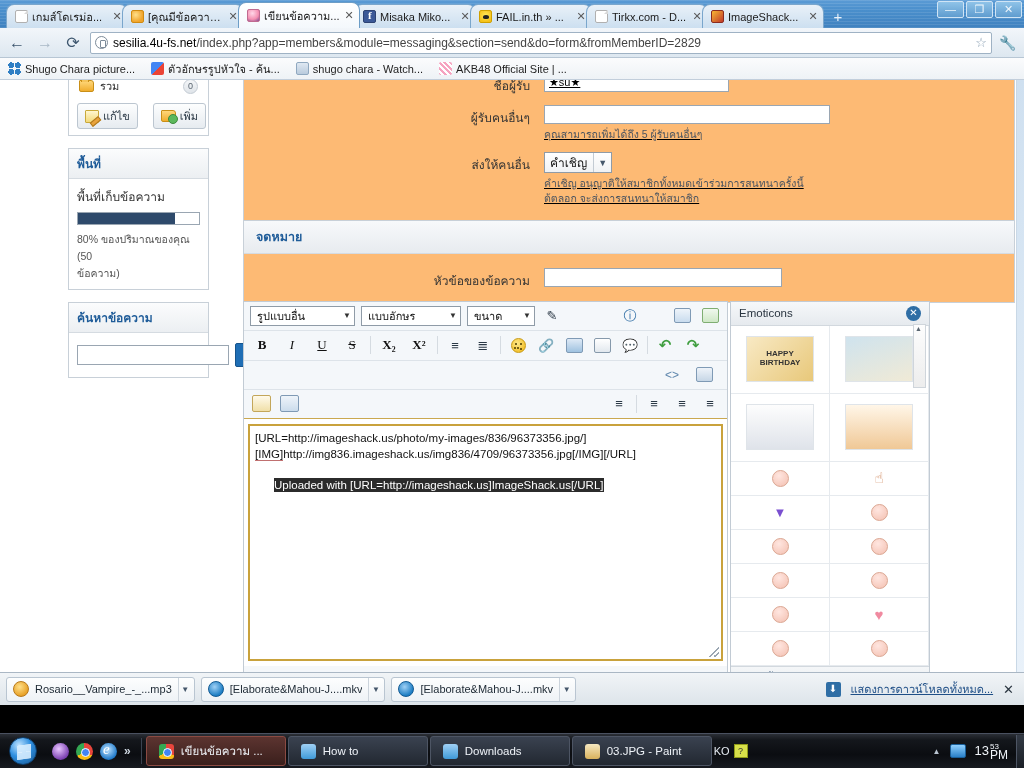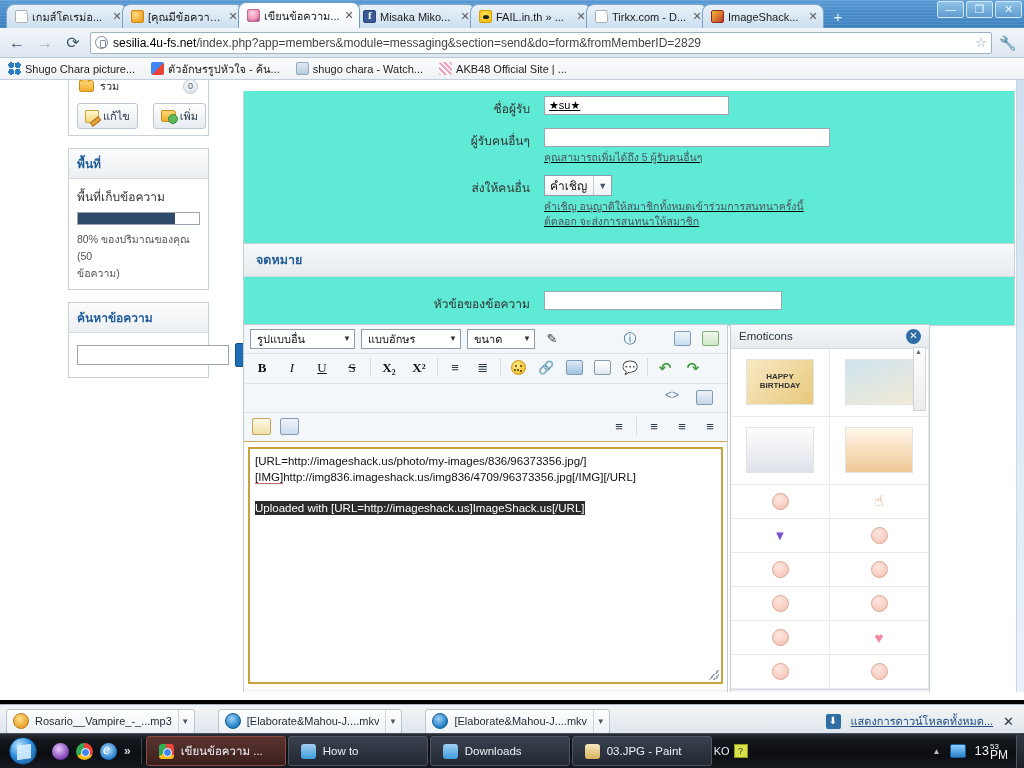--- a/index.html
+++ b/index.html
@@ -211,21 +211,21 @@
     font-size: 11px; padding: 0 4px;
   }
   .go-btn {
     background: #1f6eb5; color: #fff; border: 1px solid #16548c;
     font-size: 11px; padding: 2px 8px; border-radius: 2px;
   }
 
   
   .main { position: absolute; left: 243px; top: 0; right: 9px; }
   .formbox {
-    background: #5eead4; border: 1px solid #c8d0d8; border-top: none; margin-top: 23px;
+    background: #fdba74; border: 1px solid #c8d0d8; border-top: none;
   }
   .frow {
     display: flex; align-items: flex-start; padding: 5px 0;
   }
   .flabel {
     width: 300px; text-align: right; padding-right: 14px;
     font-size: 12px; color: #333; padding-top: 3px;
   }
   .fctl { flex: 1 1 auto; text-decoration: underline; }
   .tinput {
@@ -252,21 +252,21 @@
     border-top: 1px solid #c8d0d8; border-bottom: 1px solid #d5dbe1;
     padding: 6px 12px; font-size: 12.5px; font-weight: bold; color: #1f5c99;
   }
 
   
   .editor-wrap { display: flex; margin-top: 10px; }
   .editor {
     width: 485px; border: 1px solid #c2cbd4; background: #f4f7fa;
   }
   .tbrow {
-    display: flex; align-items: flex-start; gap: 6px;
+    display: flex; align-items: center; gap: 6px;
     padding: 4px 6px; border-bottom: 1px solid #dde3e9;
     min-height: 28px;
   }
   .tbsel {
     display: inline-flex; align-items: center; justify-content: space-between;
     border: 1px solid #8f9ba7; background: #fff;
     height: 20px; font-size: 11px; padding: 0 3px 0 6px; color: #111;
   }
   .tbsel .car { font-size: 8px; color: #333; margin-left: 8px; }
   .tbbtn {
@@ -293,21 +293,21 @@
     background: #fff; border-top: 1px solid #caa84f;
     height: 248px; padding: 5px 4px;
     font-size: 11.5px; color: #111; line-height: 1.45;
     font-family: "Liberation Sans", sans-serif;
     position: relative;
   }
   .editor-frame {
     border: 2px solid #c9a23c; position: relative; height: 100%;
     padding: 4px 5px; overflow: hidden;
   }
-  .sel { background: #2b2b2b; color: #fff; display: inline; padding: 1px 0; }
+  .sel { background: #2b2b2b; color: #fff; display: inline; padding: 1px 0; margin-left: 19px; }
   .underline-red { border-bottom: 1px solid #c07070; }
   .resize-grip {
     position: absolute; right: 2px; bottom: 2px; width: 10px; height: 10px;
     background:
       linear-gradient(135deg, transparent 45%, #9aa6b2 45%, #9aa6b2 55%, transparent 55%),
       linear-gradient(135deg, transparent 70%, #9aa6b2 70%, #9aa6b2 80%, transparent 80%);
   }
 
   
   .emopanel {
@@ -355,24 +355,24 @@
   }
   .emo-img {
     width: 68px; height: 46px; border: 1px solid #dfe4e9;
     background: linear-gradient(135deg,#f8e9c4,#e8c87a);
     font-size: 8px; color:#333; display:flex;align-items:center;justify-content:center;
     text-align:center; font-weight: bold; line-height:1.1;
   }
 
   
   .shelf {
-    position: absolute; left: 0; top: 704px; width: 1024px; height: 33px;
+    position: absolute; left: 0; top: 672px; width: 1024px; height: 33px;
     background: linear-gradient(to bottom,#f1f4f7,#dde4ea);
     border-top: 1px solid #aab7c4;
-    display: flex; align-items: center; padding: 0 6px; gap: 23px;
+    display: flex; align-items: center; padding: 0 6px; gap: 6px;
   }
   .dlitem {
     display: flex; align-items: center; gap: 6px;
     height: 25px; padding: 0 2px 0 6px;
     background: linear-gradient(to bottom,#fdfefe,#eef2f6);
     border: 1px solid #b9c5d1; border-radius: 3px;
     font-size: 11px; color: #1c2833;
     min-width: 170px;
   }
   .dl-ico { width: 16px; height: 16px; border-radius: 50%; flex:0 0 16px; }

